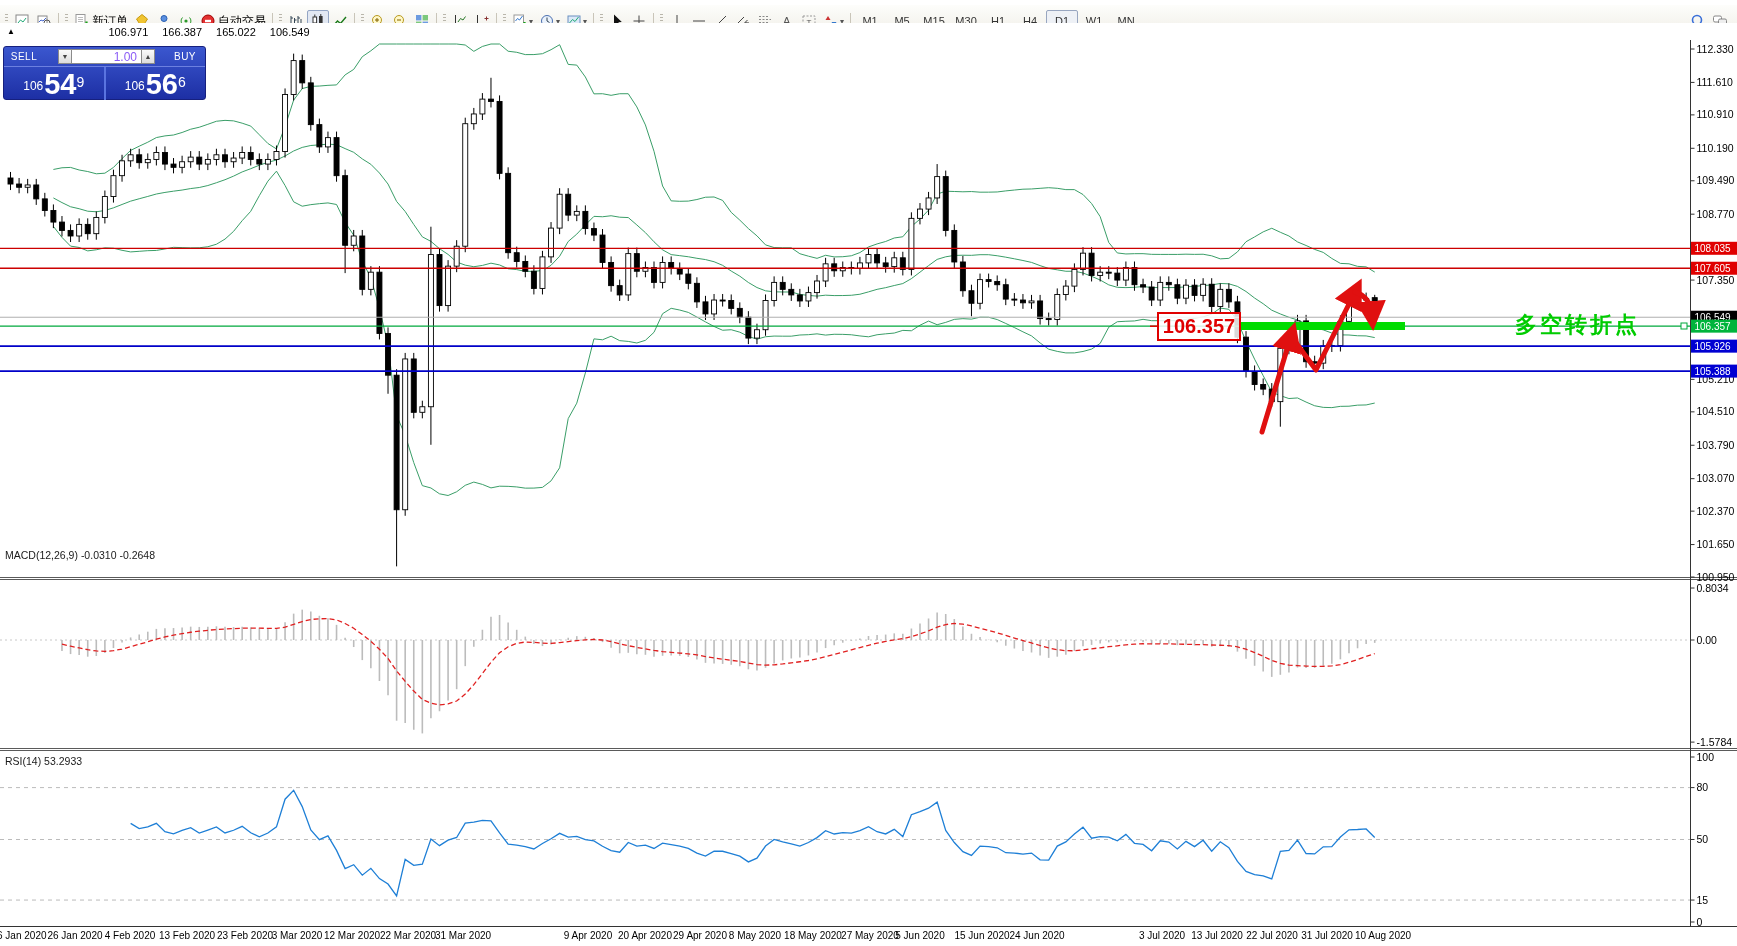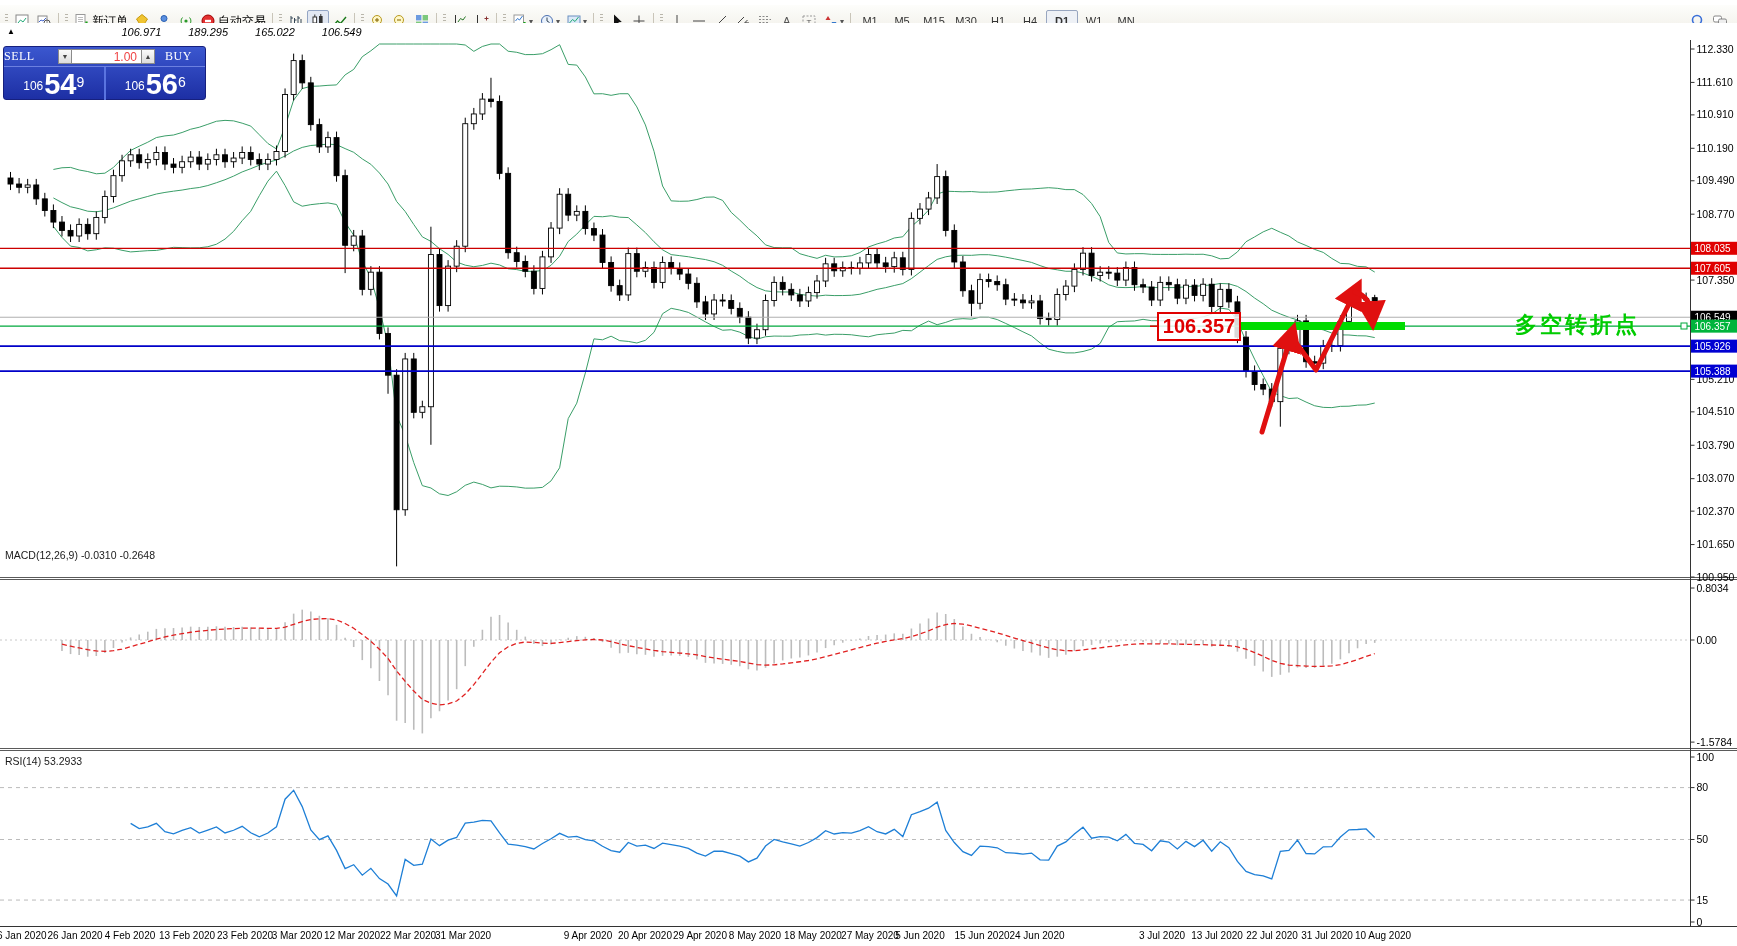--- a/index.html
+++ b/index.html
@@ -13,38 +13,38 @@
         background:repeating-linear-gradient(to bottom,#b9b6ab 0 1px,transparent 1px 3px);}
   .sep{width:1px;height:16px;background:#c9c5b9;margin:0 3px;}
   .tb-btn{display:flex;align-items:center;height:20px;padding:0 2px;border:1px solid transparent;
           border-radius:2px;cursor:default;}
   .tb-btn.active{background:#e2e8f2;border-color:#93a5c4;}
   .tb-ic svg{width:16px;height:16px;display:block;}
   .tb-lbl{margin-left:2px;font-size:12px;}
   .dd{font-size:8px;color:#555;margin-left:1px;}
   .tf-btn{display:flex;align-items:center;justify-content:center;height:20px;min-width:24px;
           padding:0 3px;font-size:11px;color:#333;border:1px solid transparent;border-radius:2px;text-align:center;}
-  .tf-btn.active{background:#eef1f6;border-color:#98a6c0;font-weight:bold;}
+  .tf-btn.active{background:#eef1f6;border-color:#98a6c0;}
   #tb-right{margin-left:auto;display:flex;align-items:center;padding-right:4px;}
   
   #title-row{position:absolute;left:0;top:23px;width:1737px;height:17px;background:#fff;
              display:flex;align-items:center;padding-left:7px;box-sizing:border-box;font-size:11px;}
   #collapse-tri{font-size:8px;margin-right:6px;color:#000;}
-  #title-row .num{margin-left:27px;font-style:italic;}
+  #title-row .num{margin-left:14px;}
   #sym{font-weight:normal;margin-top:37px;}
   
   #trade-panel{position:absolute;left:3px;top:46px;width:203px;height:54px;z-index:5;
                background:linear-gradient(#3b57cf,#1d2fa4);border:1px solid #16207e;border-radius:3px;
                box-sizing:border-box;color:#fff;}
   #tp-row1{display:flex;align-items:center;height:19px;border-bottom:1px solid #6c80e0;}
-  .tp-side-btn{width:40px;font-size:12px;color:#fff;letter-spacing:.5px;font-family:Liberation Serif, serif;}
+  .tp-side-btn{width:40px;text-align:center;font-size:10px;color:#fff;letter-spacing:.5px;}
   .stp{width:14px;height:15px;background:linear-gradient(#fbfbfb,#dcdcdc);border:1px solid #8b8b8b;
        box-sizing:border-box;font-size:7px;color:#444;display:flex;align-items:center;justify-content:center;}
   #vol-input{width:69px;height:15px;background:#fff;border:1px solid #8b8b8b;border-left:none;border-right:none;
-             color:#ef4444;font-size:12px;text-align:right;padding:0 4px;box-sizing:border-box;line-height:15px;}
+             color:#8b5cf6;font-size:12px;text-align:right;padding:0 4px;box-sizing:border-box;line-height:15px;}
   #tp-row2{display:flex;height:33px;}
   .tp-cell{flex:1;display:flex;align-items:flex-end;justify-content:center;padding-bottom:1px;}
   .tp-cell.l{border-right:2px solid #5a74e0;}
   .p-small{font-size:12px;line-height:26px;margin-right:1px;}
   .p-big{font-size:29px;line-height:30px;font-weight:700;}
   .p-sup{font-size:14px;position:relative;top:-9px;}
   
   #chart-svg{position:absolute;left:0;top:40px;}
   svg text{font-family:"Liberation Sans","DejaVu Sans",sans-serif;}
   
@@ -334,21 +334,21 @@
             </svg>
           </span>
         </div>
       </span>
   </div>
 
   <div id="title-row">
     <span id="collapse-tri">▲</span>
     <span id="sym">USDJPY-,Daily</span>
     <span class="num">106.971</span>
-    <span class="num">189.295</span>
+    <span class="num">166.387</span>
     <span class="num">165.022</span>
     <span class="num">106.549</span>
   </div>
 
   <div id="trade-panel">
     <div id="tp-row1">
       <div class="tp-side-btn">SELL</div>
       <div style="width:14px"></div>
       <div class="stp">▼</div>
       <div id="vol-input">1.00</div>

